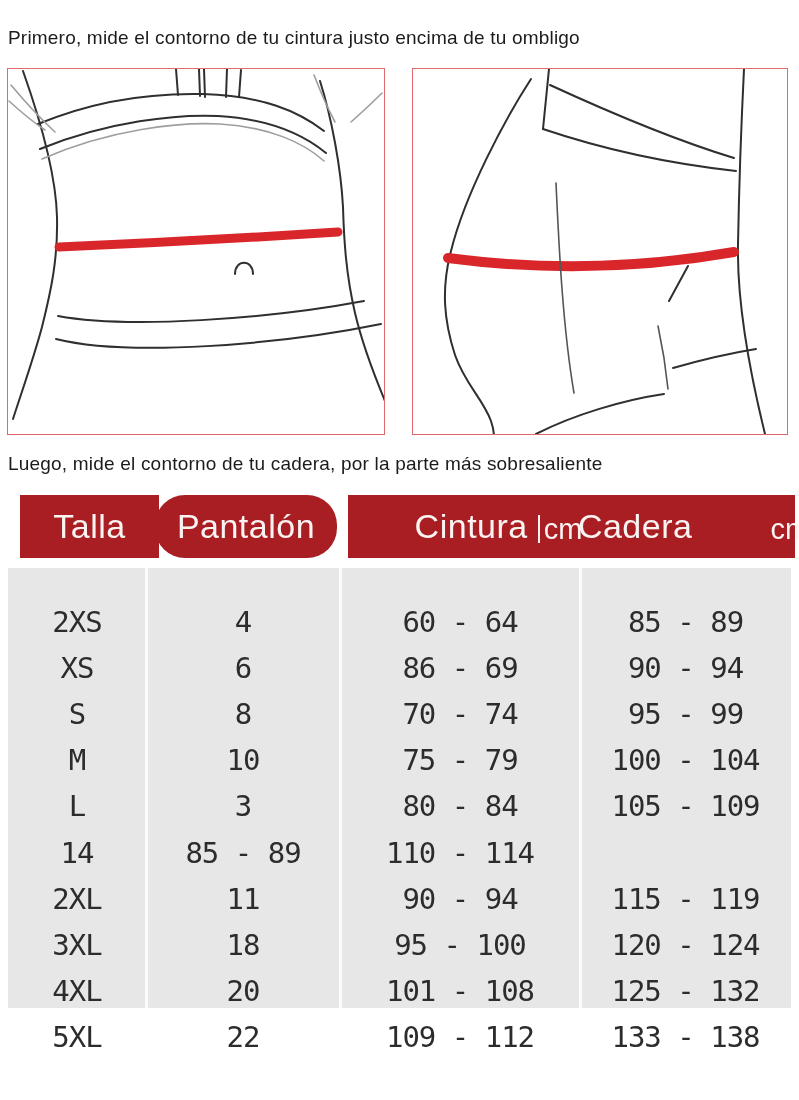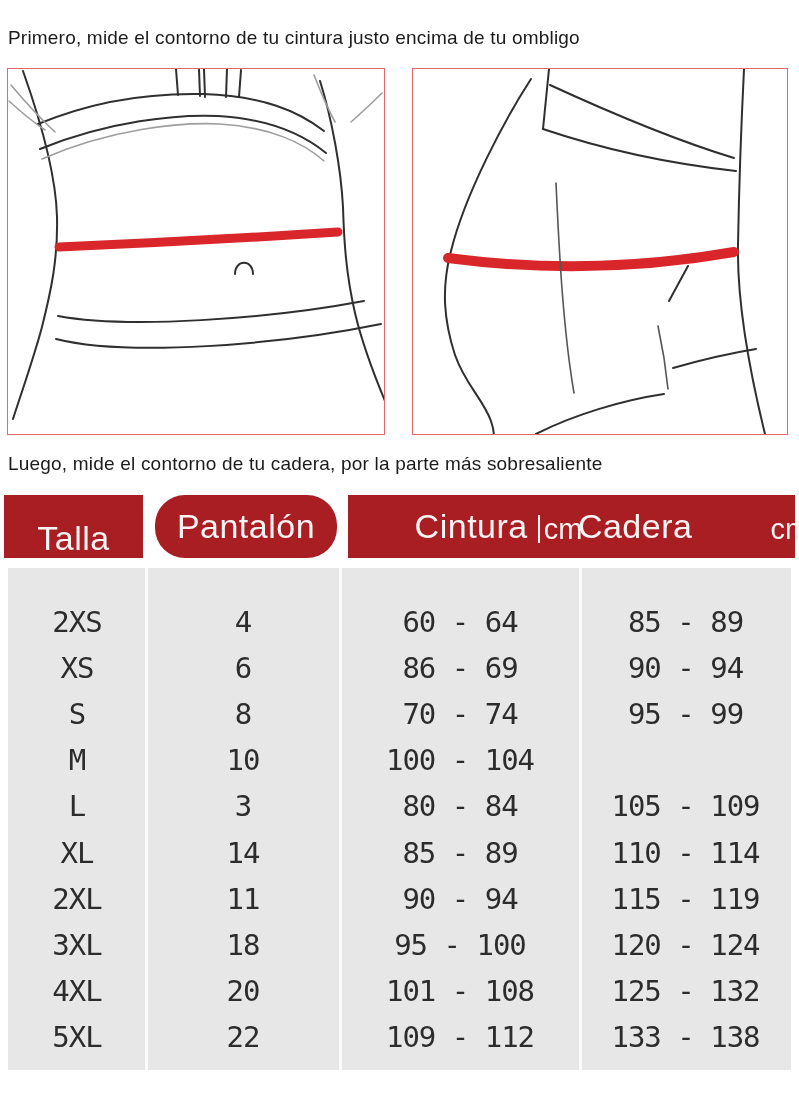--- a/index.html
+++ b/index.html
@@ -31,27 +31,27 @@
   .fig svg{display:block;}
 
   .hcell{
     position:absolute;top:495px;height:63px;background:var(--header-red);
     display:flex;align-items:center;justify-content:center;
     color:#faf3f2;white-space:nowrap;
   }
   .hcell .hlabel{font-size:34px;letter-spacing:.5px;}
   .hcell .hbar{display:inline-block;width:2px;height:28px;background:#faf3f2;margin:0 4px 0 10px;transform:translateY(2px);}
   .hcell .hunit{font-size:29px;transform:translateY(3px);}
-  #hdr-talla{left:4px;width:139px;align-items:flex-end;}
+  #hdr-talla{left:20px;width:139px;}
   #hdr-pantalon{left:155px;width:182px;border-radius:30px;}
   #hdr-cintura{left:348px;width:229px;padding-left:36px;}
   #hdr-cadera{left:592px;width:203px;gap:32px;}
 
   .tbody{
-    position:absolute;left:8px;top:568px;width:783px;height:502px;
+    position:absolute;left:8px;top:568px;width:783px;height:440px;
     background:var(--table-bg);
   }
   .vdiv{position:absolute;top:0;bottom:0;width:3px;background:var(--divider);}
   #vdiv-1{left:137px;}
   #vdiv-2{left:331px;}
   #vdiv-3{left:571px;}
 
   .rows{position:absolute;left:0;top:31px;width:783px;}
   .trow{
     display:grid;grid-template-columns:138px 194px 240px 211px;
@@ -168,32 +168,32 @@
   <div class="trow">
     <div class="tcell">S</div>
     <div class="tcell">8</div>
     <div class="tcell">70 - 74</div>
     <div class="tcell">95 - 99</div>
   </div>
 
   <div class="trow">
     <div class="tcell">M</div>
     <div class="tcell">10</div>
+    <div class="tcell">75 - 79</div>
     <div class="tcell">100 - 104</div>
   </div>
 
   <div class="trow">
     <div class="tcell">L</div>
     <div class="tcell">3</div>
     <div class="tcell">80 - 84</div>
     <div class="tcell">105 - 109</div>
   </div>
 
   <div class="trow">
-    <div class="tcell">XL</div>
     <div class="tcell">14</div>
     <div class="tcell">85 - 89</div>
     <div class="tcell">110 - 114</div>
   </div>
 
   <div class="trow">
     <div class="tcell">2XL</div>
     <div class="tcell">11</div>
     <div class="tcell">90 - 94</div>
     <div class="tcell">115 - 119</div>

